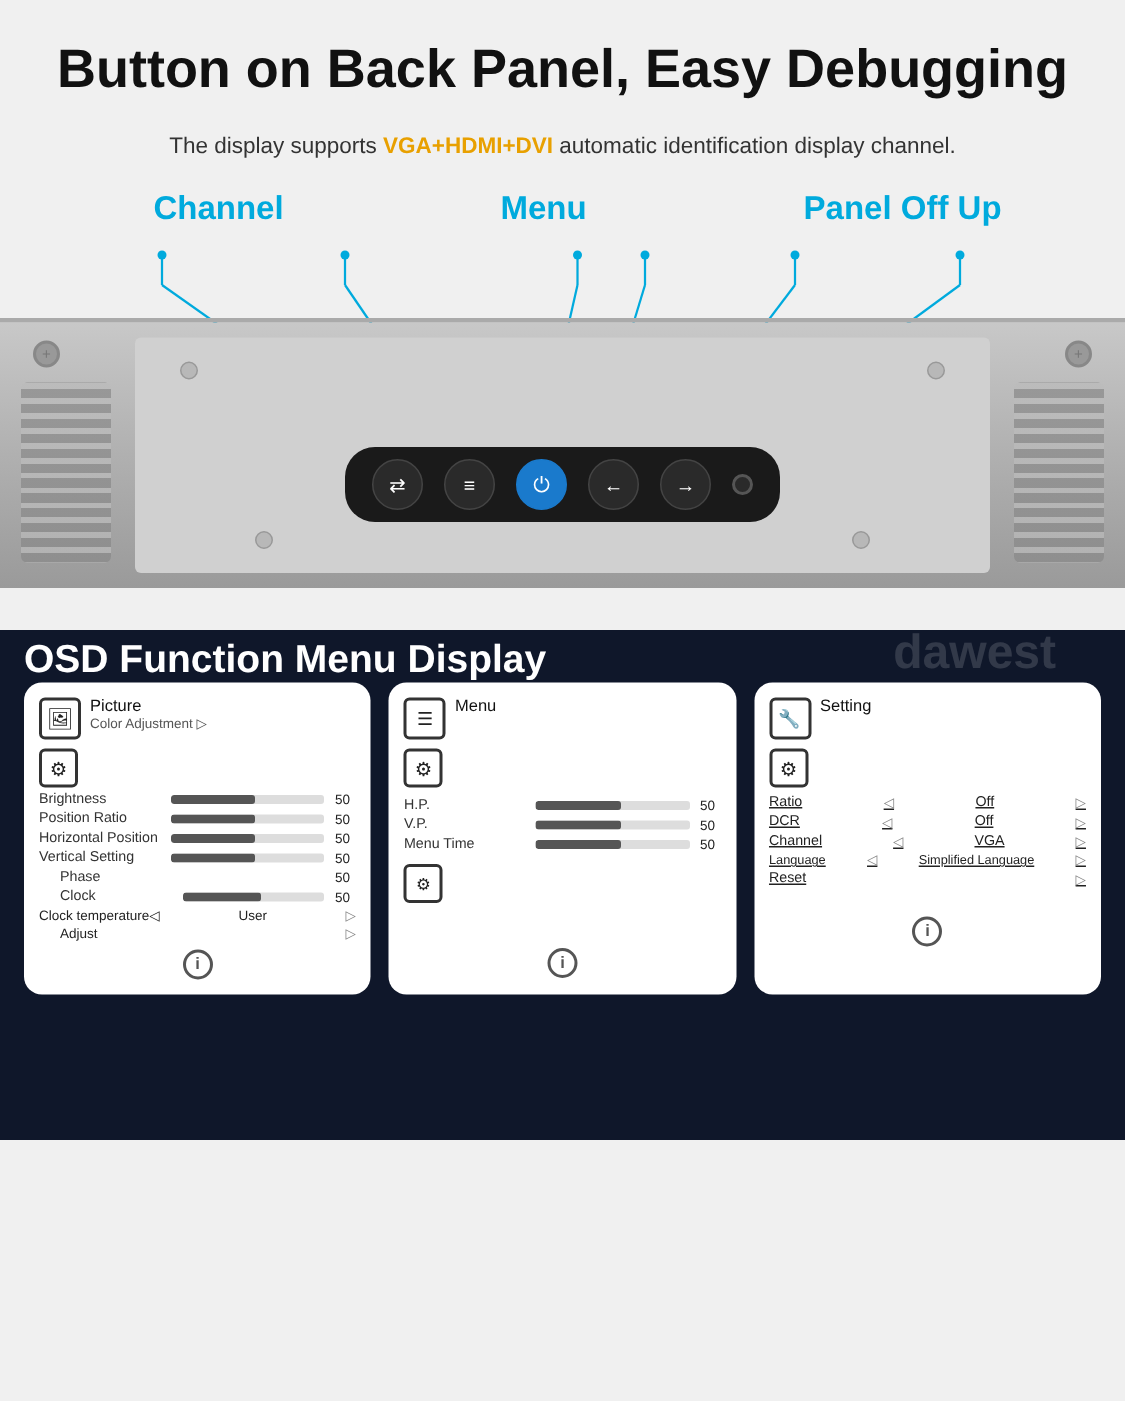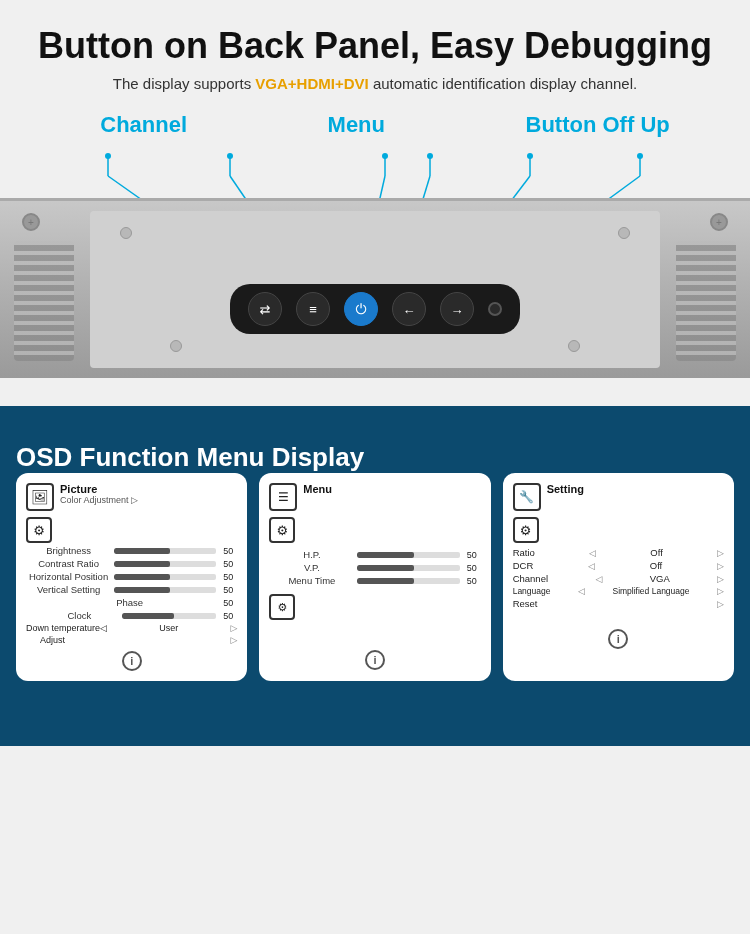--- a/index.html
+++ b/index.html
@@ -16,21 +16,21 @@
       background: #f0f0f0;
       padding: 24px 20px 0 20px;
       text-align: center;
     }
 
     .main-title {
       font-size: 36px;
       font-weight: bold;
       color: #111;
       line-height: 1.2;
-      margin-bottom: 8px;
+      margin-bottom: 22px;
     }
 
     .subtitle {
       font-size: 15px;
       color: #333;
       margin-bottom: 16px;
     }
 
     .subtitle .highlight {
       color: #e8a000;
@@ -122,22 +122,22 @@
       position: absolute;
       top: 0;
       left: 0;
       width: 100%;
       height: 100%;
       pointer-events: none;
     }
 
     
     .bottom-section {
-      background: #0c4a6e;
-      padding: 36px 16px 24px 16px;
+      background: #0f172a;
+      padding: 4px 16px 24px 16px;
       min-height: 340px;
     }
 
     .osd-title {
       color: white;
       font-size: 26px;
       font-weight: bold;
       margin-bottom: 16px;
     }
 
@@ -180,36 +180,35 @@
       border-radius: 4px;
       display: flex;
       align-items: center;
       justify-content: center;
       font-size: 14px;
       flex-shrink: 0;
     }
 
     .card-title {
       font-size: 11px;
-      font-weight: bold;
+      font-weight: normal;
       color: #111;
     }
 
     .card-row {
       display: flex;
       justify-content: space-between;
       align-items: center;
       margin-bottom: 2px;
       font-size: 9.5px;
     }
 
     .card-row-label {
       flex: 1;
       color: #333;
-      text-align: center;
     }
 
     .card-bar-container {
       flex: 1.2;
       height: 6px;
       background: #ddd;
       border-radius: 2px;
       overflow: hidden;
       margin: 0 3px;
     }
@@ -256,20 +255,21 @@
       justify-content: center;
       font-size: 13px;
     }
 
     .setting-row {
       display: flex;
       justify-content: space-between;
       align-items: center;
       margin-bottom: 2px;
       font-size: 9.5px;
+      text-decoration: underline;
     }
 
     .arrow-r {
       color: #888;
       font-size: 9px;
     }
 
     .arrow-l {
       color: #888;
       font-size: 9px;
@@ -291,21 +291,21 @@
     <p class="subtitle">
       <span>The display supports </span><span class="highlight">VGA+HDMI+DVI</span><span> automatic identification display channel.</span>
     </p>
   </div>
 
   <div class="labels-and-arrows">
 
     <div class="labels-row" style="padding-top:4px; justify-content: space-around; padding-left:30px; padding-right:10px;">
       <span class="label-item">Channel</span>
       <span class="label-item">Menu</span>
-      <span class="label-item">Button Off Up</span>
+      <span class="label-item">Panel Off Up</span>
     </div>
 
     <div class="diagram-area" style="height:240px;">
       <svg class="arrows-svg" viewBox="0 0 750 240" xmlns="http://www.w3.org/2000/svg">
 
         <line x1="108" y1="18" x2="108" y2="38" stroke="#00aadd" stroke-width="1.5"></line>
         <line x1="108" y1="38" x2="295" y2="170" stroke="#00aadd" stroke-width="1.5"></line>
         <circle cx="108" cy="18" r="3" fill="#00aadd"></circle>
 
         <line x1="230" y1="18" x2="230" y2="38" stroke="#00aadd" stroke-width="1.5"></line>
@@ -356,20 +356,21 @@
         </div>
       </div>
     </div>
 
     <div style="width:0;height:0;border-left:45px solid transparent;border-right:45px solid transparent;border-top:28px solid #f0f0f0;margin:0 auto;position:relative;z-index:10;"></div>
   </div>
 
   <div class="bottom-section">
     <div style="position:relative;">
       <span class="osd-title">OSD Function Menu Display</span>
+      <span class="watermark">dawest</span>
     </div>
 
     <div class="osd-cards">
 
       <div class="osd-card">
         <div class="card-header">
           <div class="card-icon">🖼</div>
           <div>
             <div class="card-title">Picture</div>
             <div style="font-size:9px;color:#555;">Color Adjustment <span style="font-size:9px;">▷</span></div>
@@ -379,21 +380,21 @@
           <div class="gear-icon-box">⚙</div>
         </div>
         <div class="card-row">
           <span class="card-row-label">Brightness</span>
           <div class="card-bar-container">
               <div class="card-bar-fill" style="width:55%"></div>
             </div>
           <span class="card-value">50</span>
         </div>
         <div class="card-row">
-          <span class="card-row-label">Contrast Ratio</span>
+          <span class="card-row-label">Position Ratio</span>
           <div class="card-bar-container">
               <div class="card-bar-fill" style="width:55%"></div>
             </div>
           <span class="card-value">50</span>
         </div>
         <div class="card-row">
           <span class="card-row-label">Horizontal Position</span>
           <div class="card-bar-container">
               <div class="card-bar-fill" style="width:55%"></div>
             </div>
@@ -411,21 +412,21 @@
           <span class="card-value" style="margin-left:auto;">50</span>
         </div>
         <div class="card-row">
           <span class="card-row-label" style="padding-left:14px;">Clock</span>
           <div class="card-bar-container">
               <div class="card-bar-fill" style="width:55%"></div>
             </div>
           <span class="card-value">50</span>
         </div>
         <div class="card-row" style="font-size:9px;">
-          <span>Down temperature◁</span>
+          <span>Clock temperature◁</span>
           <span>User</span>
           <span class="arrow-r">▷</span>
         </div>
         <div class="card-row" style="padding-left:14px;font-size:9px;">
           <span>Adjust</span>
           <span class="arrow-r" style="margin-left:auto;">▷</span>
         </div>
         <div class="card-icon-bottom">
           <div class="info-circle">i</div>
         </div>

